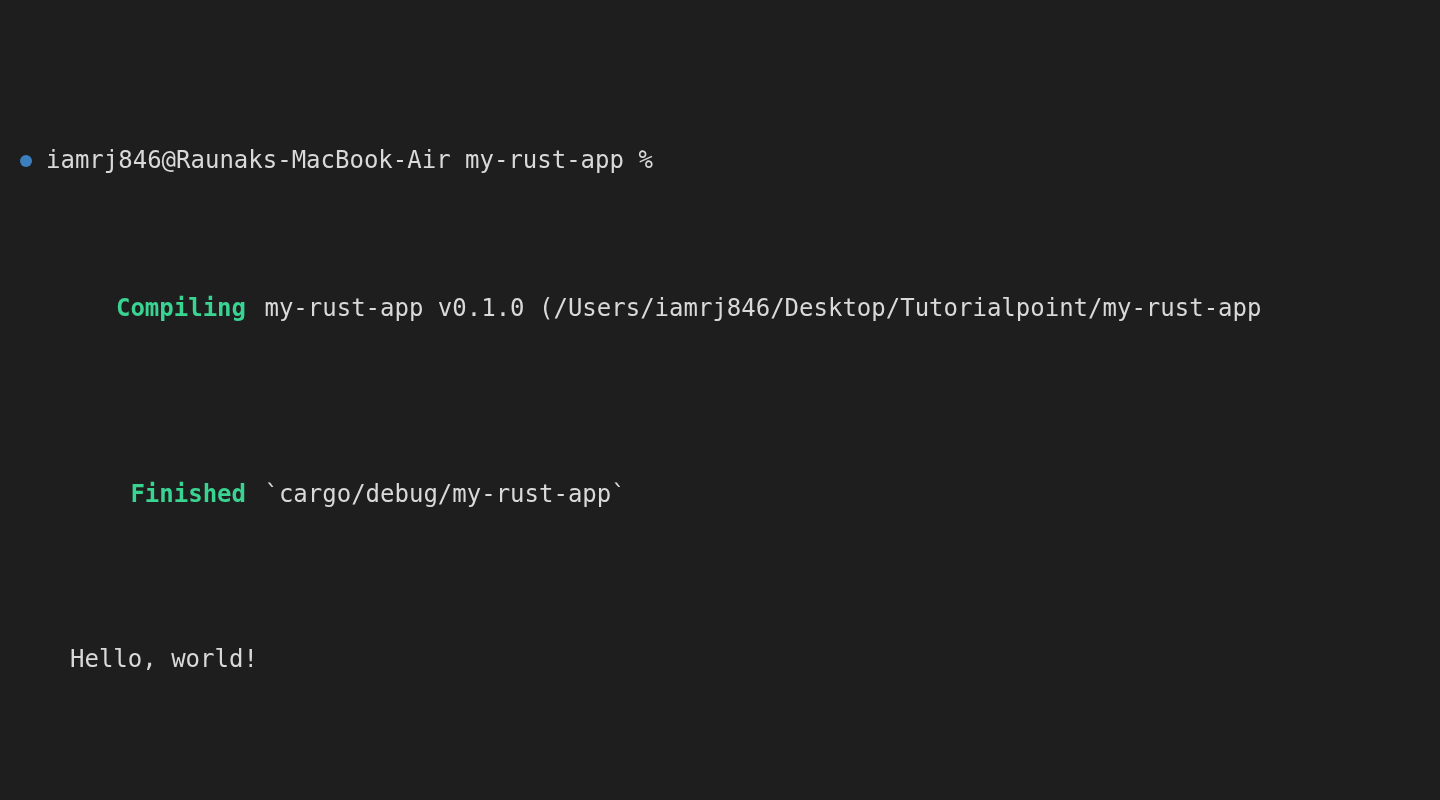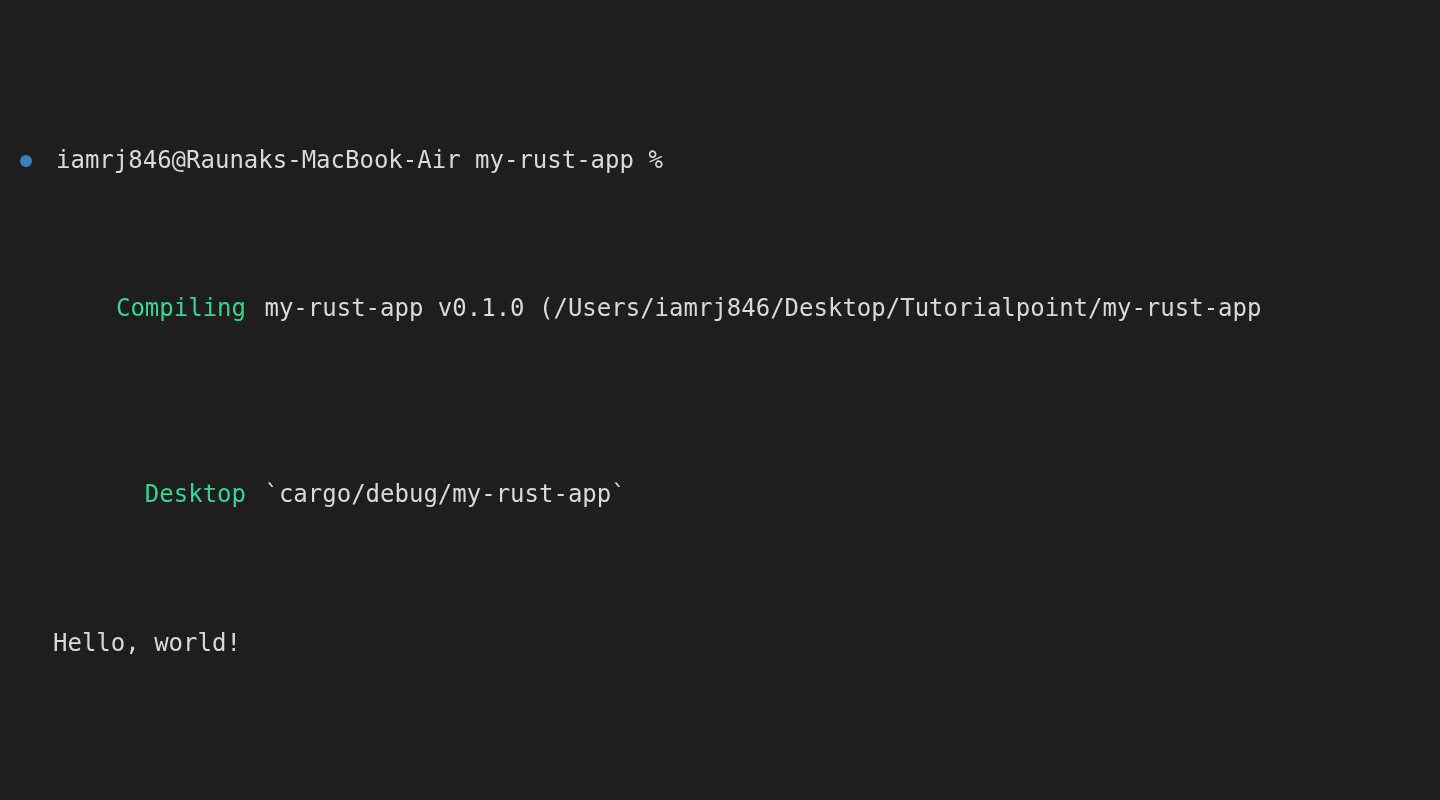--- a/index.html
+++ b/index.html
@@ -29,22 +29,22 @@
     height: 12px;
     border-radius: 50%;
     margin-right: 14px;
     margin-top: 2px;
     flex-shrink: 0;
   }
   .bullet-filled {
     background: #3b7fbf;
   }
   .row .bullet { align-self: center; }
-  .prompt-text { color: #d9d9d9; margin-left: 10px; }
-  .green-bold { color: #39d392; font-weight: 400; }
+  .prompt-text { color: #d9d9d9; }
+  .green-bold { color: #39d392; font-weight: 700; }
   .underline-dashed {
     border-bottom: 2px dashed #888;
     padding-bottom: 1px;
   }
   .indent {
     padding-left: 46px;
   }
   .line { margin: 0; }
   .label-col {
     display: inline-block;
@@ -59,19 +59,19 @@
 <div class="terminal">
 
   <div class="row line">
     <span class="bullet bullet-filled"></span>
     <span class="prompt-text">iamrj846@Raunaks-MacBook-Air my-rust-app % </span>
   </div>
 
   <div class="indent line"><span class="label-col"><span class="green-bold">Compiling</span></span><span> my-rust-app v0.1.0 (/Users/iamrj846/Desktop/Tutorialpoint/my-rust-app</span></div>
 
 
-  <div class="indent line"><span class="label-col"><span class="green-bold">Desktop</span></span><span> `cargo/debug/my-rust-app`</span></div>
+  <div class="indent line"><span class="label-col"><span class="green-bold">Finished</span></span><span> `cargo/debug/my-rust-app`</span></div>
 
-  <div class="indent line" style="padding-left:53px;"><span>Hello, world!</span></div>
+  <div class="indent line" style="padding-left:70px;margin-top:16px;"><span>Hello, world!</span></div>
 
   
 
 </div>
 
 </body></html>

